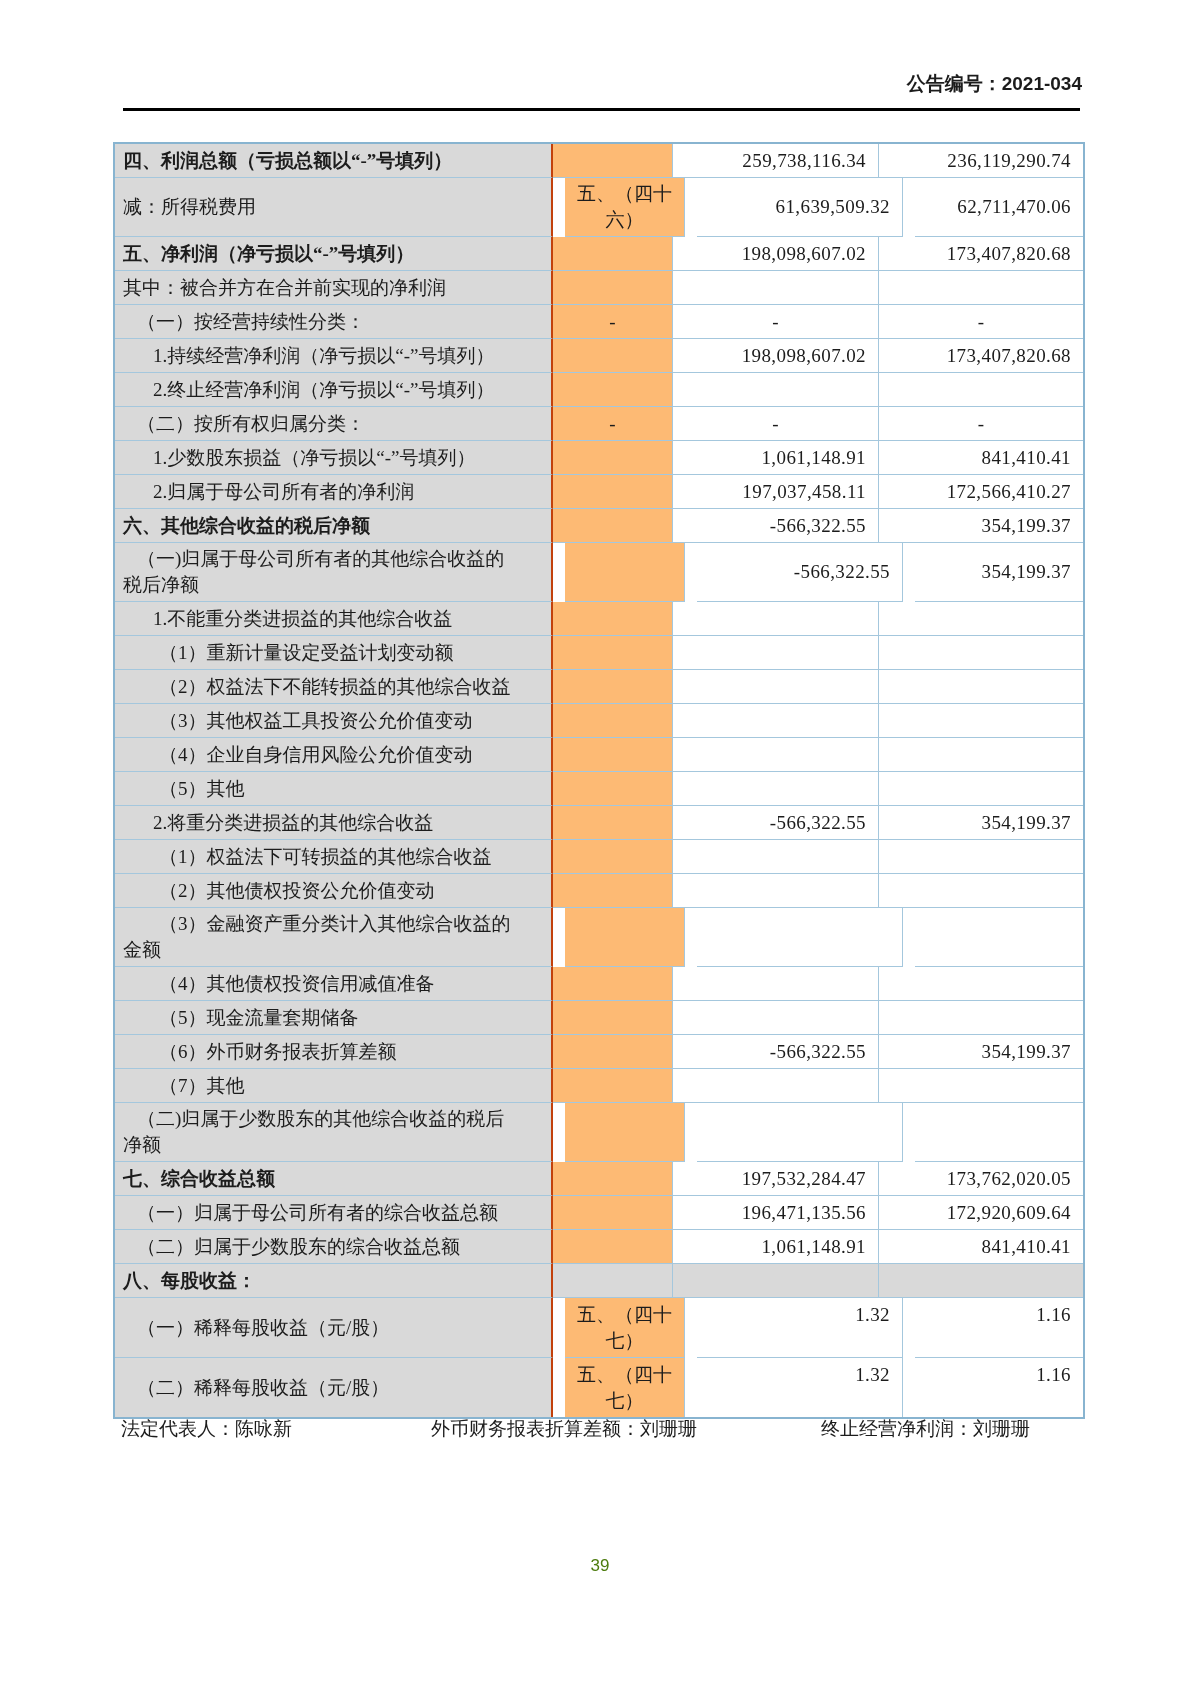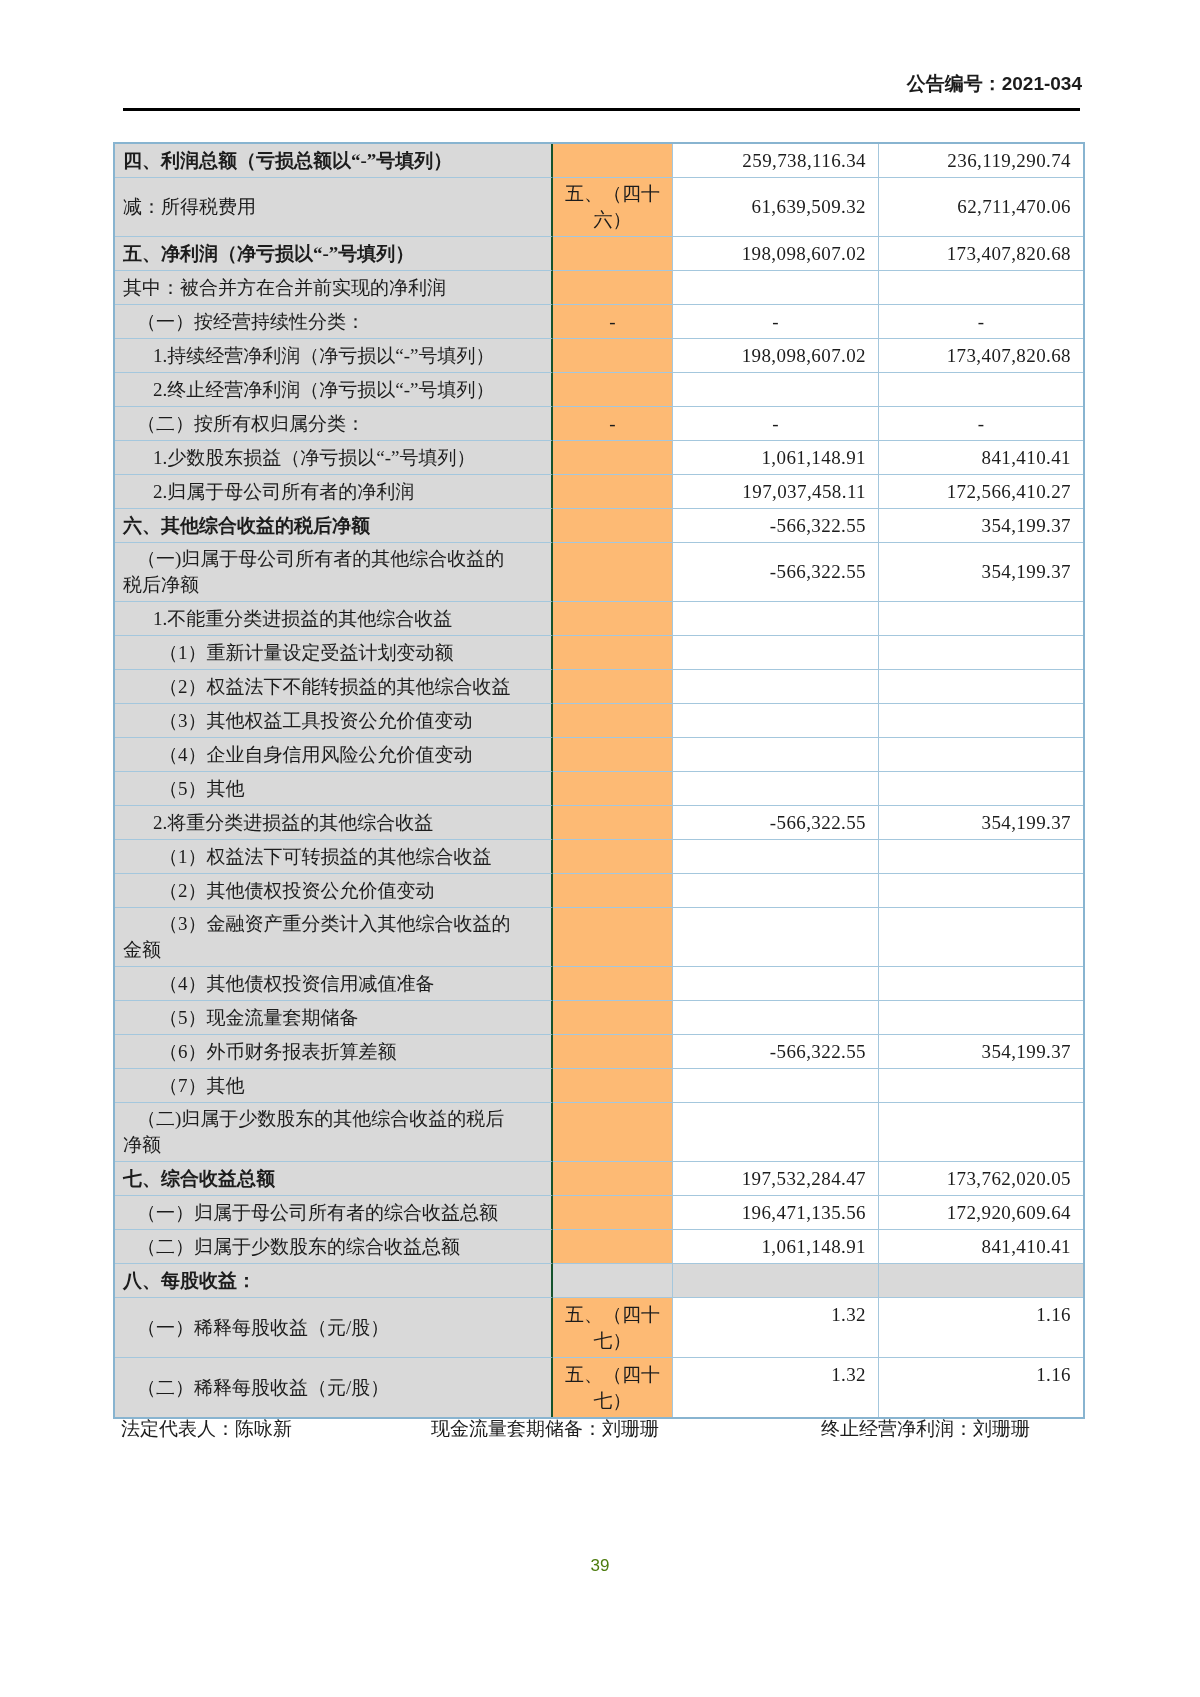--- a/index.html
+++ b/index.html
@@ -13,27 +13,27 @@
     display:flex;align-items:baseline;gap:0;font-weight:700;
   }
   .doc-header .doc-num{font-family:Liberation Sans, sans-serif;font-weight:700;font-size:19px;}
   .rule{position:absolute;top:108px;left:123px;width:957px;height:3px;background:#000000;}
   
   .fin-table{
     position:absolute;top:142px;left:113px;width:972px;
     border:2px solid #88b4d0;box-sizing:border-box;background:#ffffff;
   }
   .trow{display:flex;min-height:34px;}
-  .trow.h2{min-height:58px;}
+  .trow.h2{min-height:58px;gap:12px;}
   .trow .cell{
     box-sizing:border-box;border-bottom:1px solid #a4c7dd;
     display:flex;align-items:center;font-size:19px;line-height:26px;
   }
   .trow:last-child .cell{border-bottom:none;}
-  .cell.label{width:438px;background:#d9d9d9;border-right:2px solid #14532d;padding:3px 8px;}
+  .cell.label{width:438px;background:#d9d9d9;border-right:2px solid #c2410c;padding:3px 8px;}
   .cell.note {width:120px;background:#fdba74;border-right:1px solid #a4c7dd;justify-content:center;text-align:center;padding:3px 5px;}
   .cell.num  {background:#ffffff;justify-content:flex-end;text-align:right;padding:3px 12px;letter-spacing:0.4px;}
   .cell.v1{width:206px;border-right:1px solid #a4c7dd;}
   .cell.v2{flex:1;}
   .lbl,.nt{display:block;width:100%;white-space:pre-line;}
   .n1,.n2{display:block;}
   .bold .lbl{font-weight:700;}
   .i1 .lbl{text-indent:14px;}
   .i2 .lbl{text-indent:30px;}
   .i3 .lbl{text-indent:36px;}
@@ -531,19 +531,19 @@
           <span class="n1">1.32</span>
         </div>
       <div class="cell num v2">
           <span class="n2">1.16</span>
         </div>
     </div>
     </div>
 
   <div class="footer">
     <span class="sig-1">法定代表人：陈咏新</span>
-    <span class="sig-2">现金流量套期储备：刘珊珊</span>
+    <span class="sig-2">外币财务报表折算差额：刘珊珊</span>
     <span class="sig-3">终止经营净利润：刘珊珊</span>
   </div>
 
   <div class="page-num">39</div>
 
 </div>
 
 </body></html>

